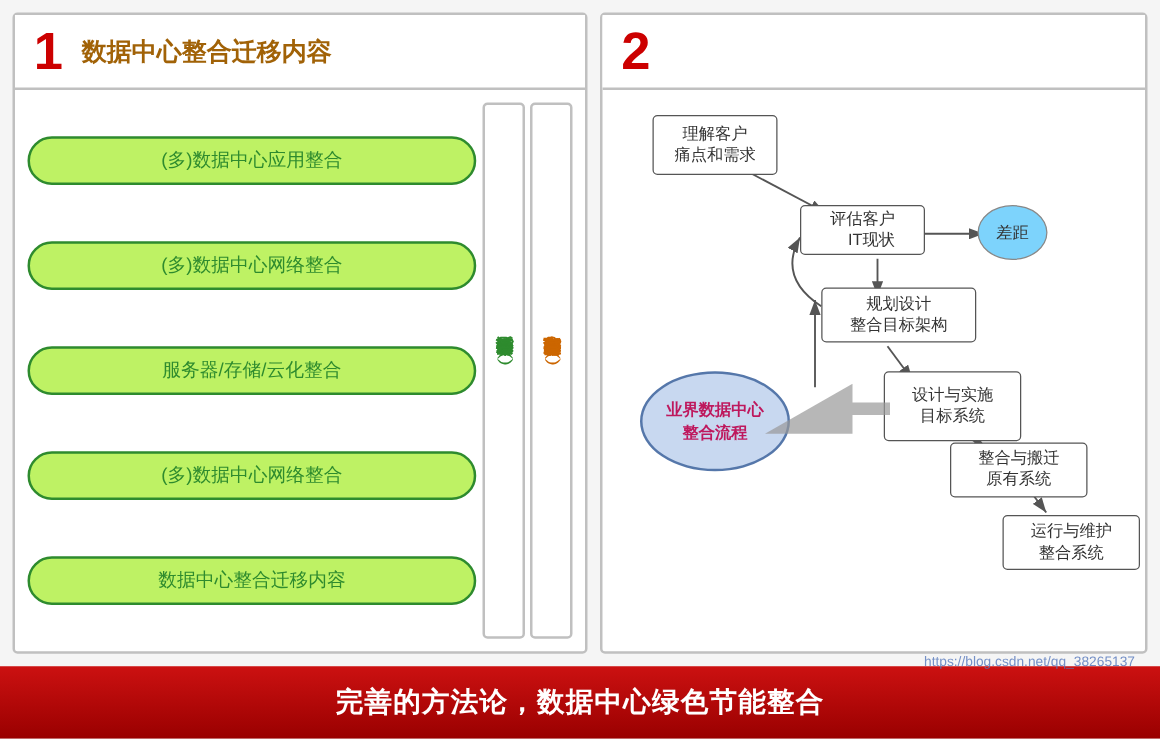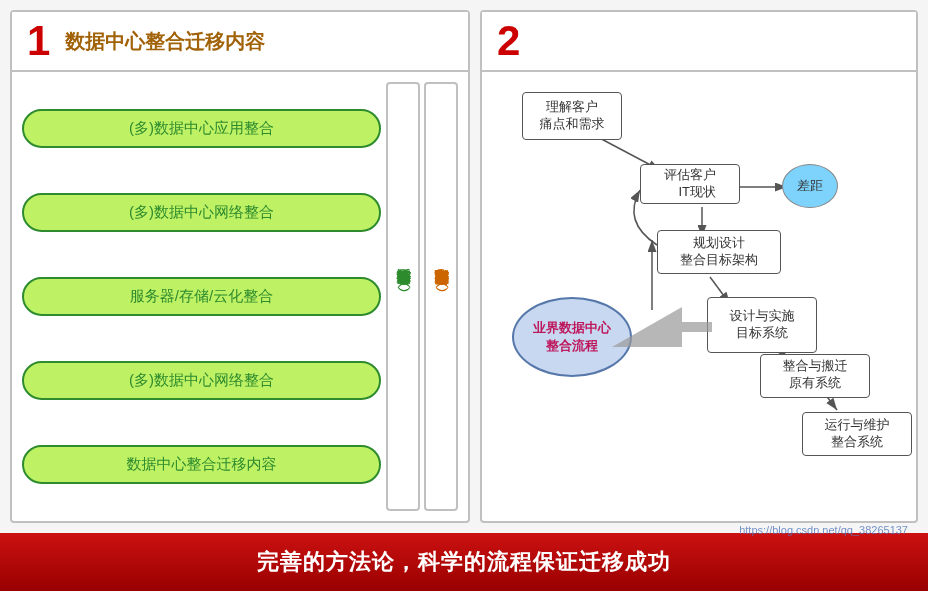--- a/index.html
+++ b/index.html
@@ -301,17 +301,17 @@
           <svg style="position:absolute;left:145px;top:148px;width:30px;height:80px;">
             <line x1="15" y1="80" x2="15" y2="10" stroke="#555" stroke-width="1.5" marker-end="url(#arrowhead)"></line>
           </svg>
 
         </div>
       </div>
     </div>
   </div>
 
   <div class="bottom-banner">
-    <span>完善的方法论，科学的流程保证迁移成功</span>
+    <span>完善的方法论，数据中心绿色节能整合</span>
   </div>
 
   <div class="watermark">https://blog.csdn.net/qq_38265137</div>
 </div>
 
 </body></html>

